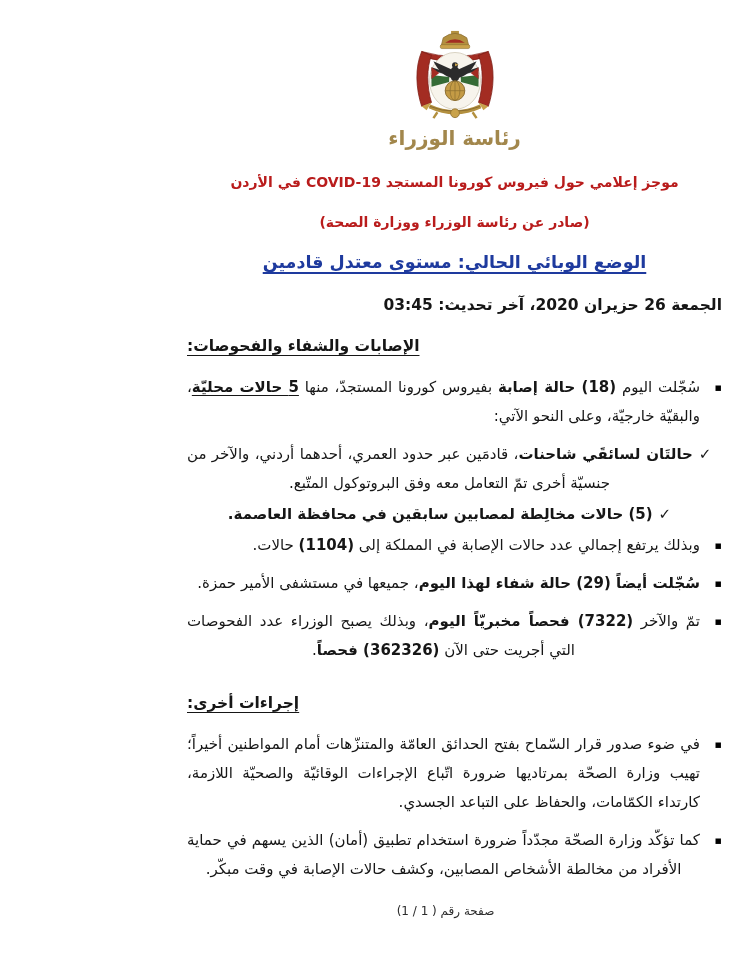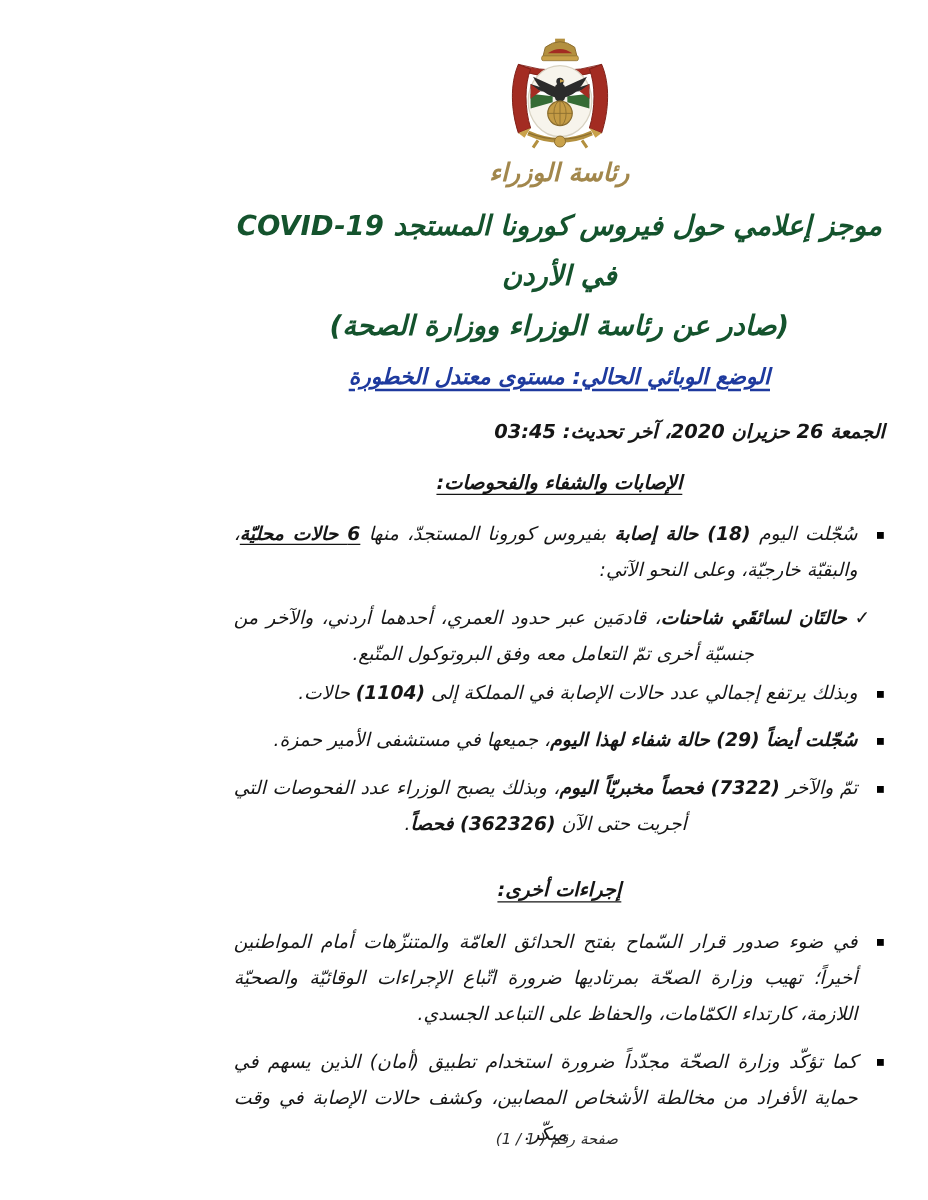--- a/index.html
+++ b/index.html
@@ -3,47 +3,47 @@
 <meta charset="utf-8">
 <style>
   * { margin:0; padding:0; box-sizing:border-box; }
   html,body { background:#ffffff; }
   body {
     width:742px; height:960px; overflow:hidden;
     font-family:"DejaVu Sans", sans-serif;
     direction:rtl;
     color:#161616;
   }
-  .page { width:589px; height:960px; padding:28px 34px 0 34px; position:relative;font-style:italic; }
+  .page { width:589px; height:960px; padding:28px 20px 0 34px; position:relative; }
 
   
   .logo-wrap { text-align:center; }
   .logo-wrap svg { display:block; margin:0 auto; }
   .logo-calligraphy {
     margin-top:2px;
     font-size:20px; font-weight:bold;
     color:#a2874c; letter-spacing:1px;
   }
 
   
   .title-block { margin-top:12px; text-align:center; line-height:40px; }
-  .doc-title, .doc-subtitle { font-size:22px; font-weight:bold; color:#14532d; }
+  .doc-title, .doc-subtitle { font-size:14px; font-weight:bold; color:#b91c1c; }
   .status-line {
     font-size:17.5px; font-weight:bold; color:#1e3a9e;
     text-decoration:underline; text-underline-offset:4px;
     text-decoration-thickness:1.5px;
   }
 
   
   .date-line { margin-top:10px; font-size:15.5px; font-weight:bold; text-align:right; line-height:26px; }
 
   
   .sections { margin-top:4px; font-size:15px; line-height:29px; }
   .section-heading {
-    font-weight:bold; font-size:15.5px; text-align:center;
+    font-weight:bold; font-size:15.5px; text-align:left;
     text-decoration:underline; text-underline-offset:4px;
     margin:24px 0 12px 0;
   }
   .section-heading:first-child { margin-top:14px; }
   .item { margin-bottom:9px; }
   .item.l1 { display:flex; }
   .item.l1 .marker { flex:none; width:22px; font-size:11px; line-height:29px; color:#000; }
   .item.l1 .item-text { flex:1; text-align:justify; text-align-last:right; }
   .item.l2 { padding-right:10px; margin-bottom:2px; }
   .item.l2 .item-text { display:block; text-align:justify; text-align-last:center; }
@@ -102,33 +102,36 @@
       <path d="M34,80 Q60,90 86,80" stroke="#8a6d2f" stroke-width="1" fill="none"></path>
       <circle cx="60" cy="87" r="4.5" fill="#c9a24b" stroke="#8a6d2f" stroke-width="0.8"></circle>
       <path d="M42,86 l-4,6 M78,86 l4,6" stroke="#b3903f" stroke-width="2.5"></path>
     </svg>
     <div class="logo-calligraphy">رئاسة الوزراء</div>
   </div>
 
   <div class="title-block">
     <div class="doc-title">موجز إعلامي حول فيروس كورونا المستجد COVID-19 في الأردن</div>
     <div class="doc-subtitle">(صادر عن رئاسة الوزراء ووزارة الصحة)</div>
-    <div class="status-line">الوضع الوبائي الحالي: مستوى معتدل الخطورة</div>
+    <div class="status-line">الوضع الوبائي الحالي: مستوى معتدل قادمين</div>
   </div>
 
   <div class="date-line">الجمعة 26 حزيران 2020، آخر تحديث: 03:45</div>
 
   <div class="sections">
       <div class="section-heading">الإصابات والشفاء والفحوصات:</div>
       <div class="item l1">
         <span class="marker">▪</span>
-        <div class="item-text"><span>سُجّلت اليوم </span><span class="b">(18) حالة إصابة</span><span> بفيروس كورونا المستجدّ، منها </span><span class="b u">6 حالات محليّة</span><span>، والبقيّة خارجيّة، وعلى النحو الآتي:</span></div>
+        <div class="item-text"><span>سُجّلت اليوم </span><span class="b">(18) حالة إصابة</span><span> بفيروس كورونا المستجدّ، منها </span><span class="b u">5 حالات محليّة</span><span>، والبقيّة خارجيّة، وعلى النحو الآتي:</span></div>
       </div>
       <div class="item l2 center-last">
         <span class="item-text"><span class="marker">✓</span><span class="b">حالتَان لسائقَي شاحنات</span><span>، قادمَين عبر حدود العمري، أحدهما أردني، والآخر من جنسيّة أخرى تمّ التعامل معه وفق البروتوكول المتّبع.</span></span>
+      </div>
+      <div class="item l2 center-last">
+        <span class="item-text"><span class="marker">✓</span><span class="b">(5) حالات مخالِطة لمصابين سابقين في محافظة العاصمة.</span></span>
       </div>
       <div class="item l1">
         <span class="marker">▪</span>
         <div class="item-text"><span>وبذلك يرتفع إجمالي عدد حالات الإصابة في المملكة إلى </span><span class="b">(1104)</span><span> حالات.</span></div>
       </div>
       <div class="item l1">
         <span class="marker">▪</span>
         <div class="item-text"><span class="b">سُجّلت أيضاً (29) حالة شفاء لهذا اليوم</span><span>، جميعها في مستشفى الأمير حمزة.</span></div>
       </div>
       <div class="item l1 center-last">

